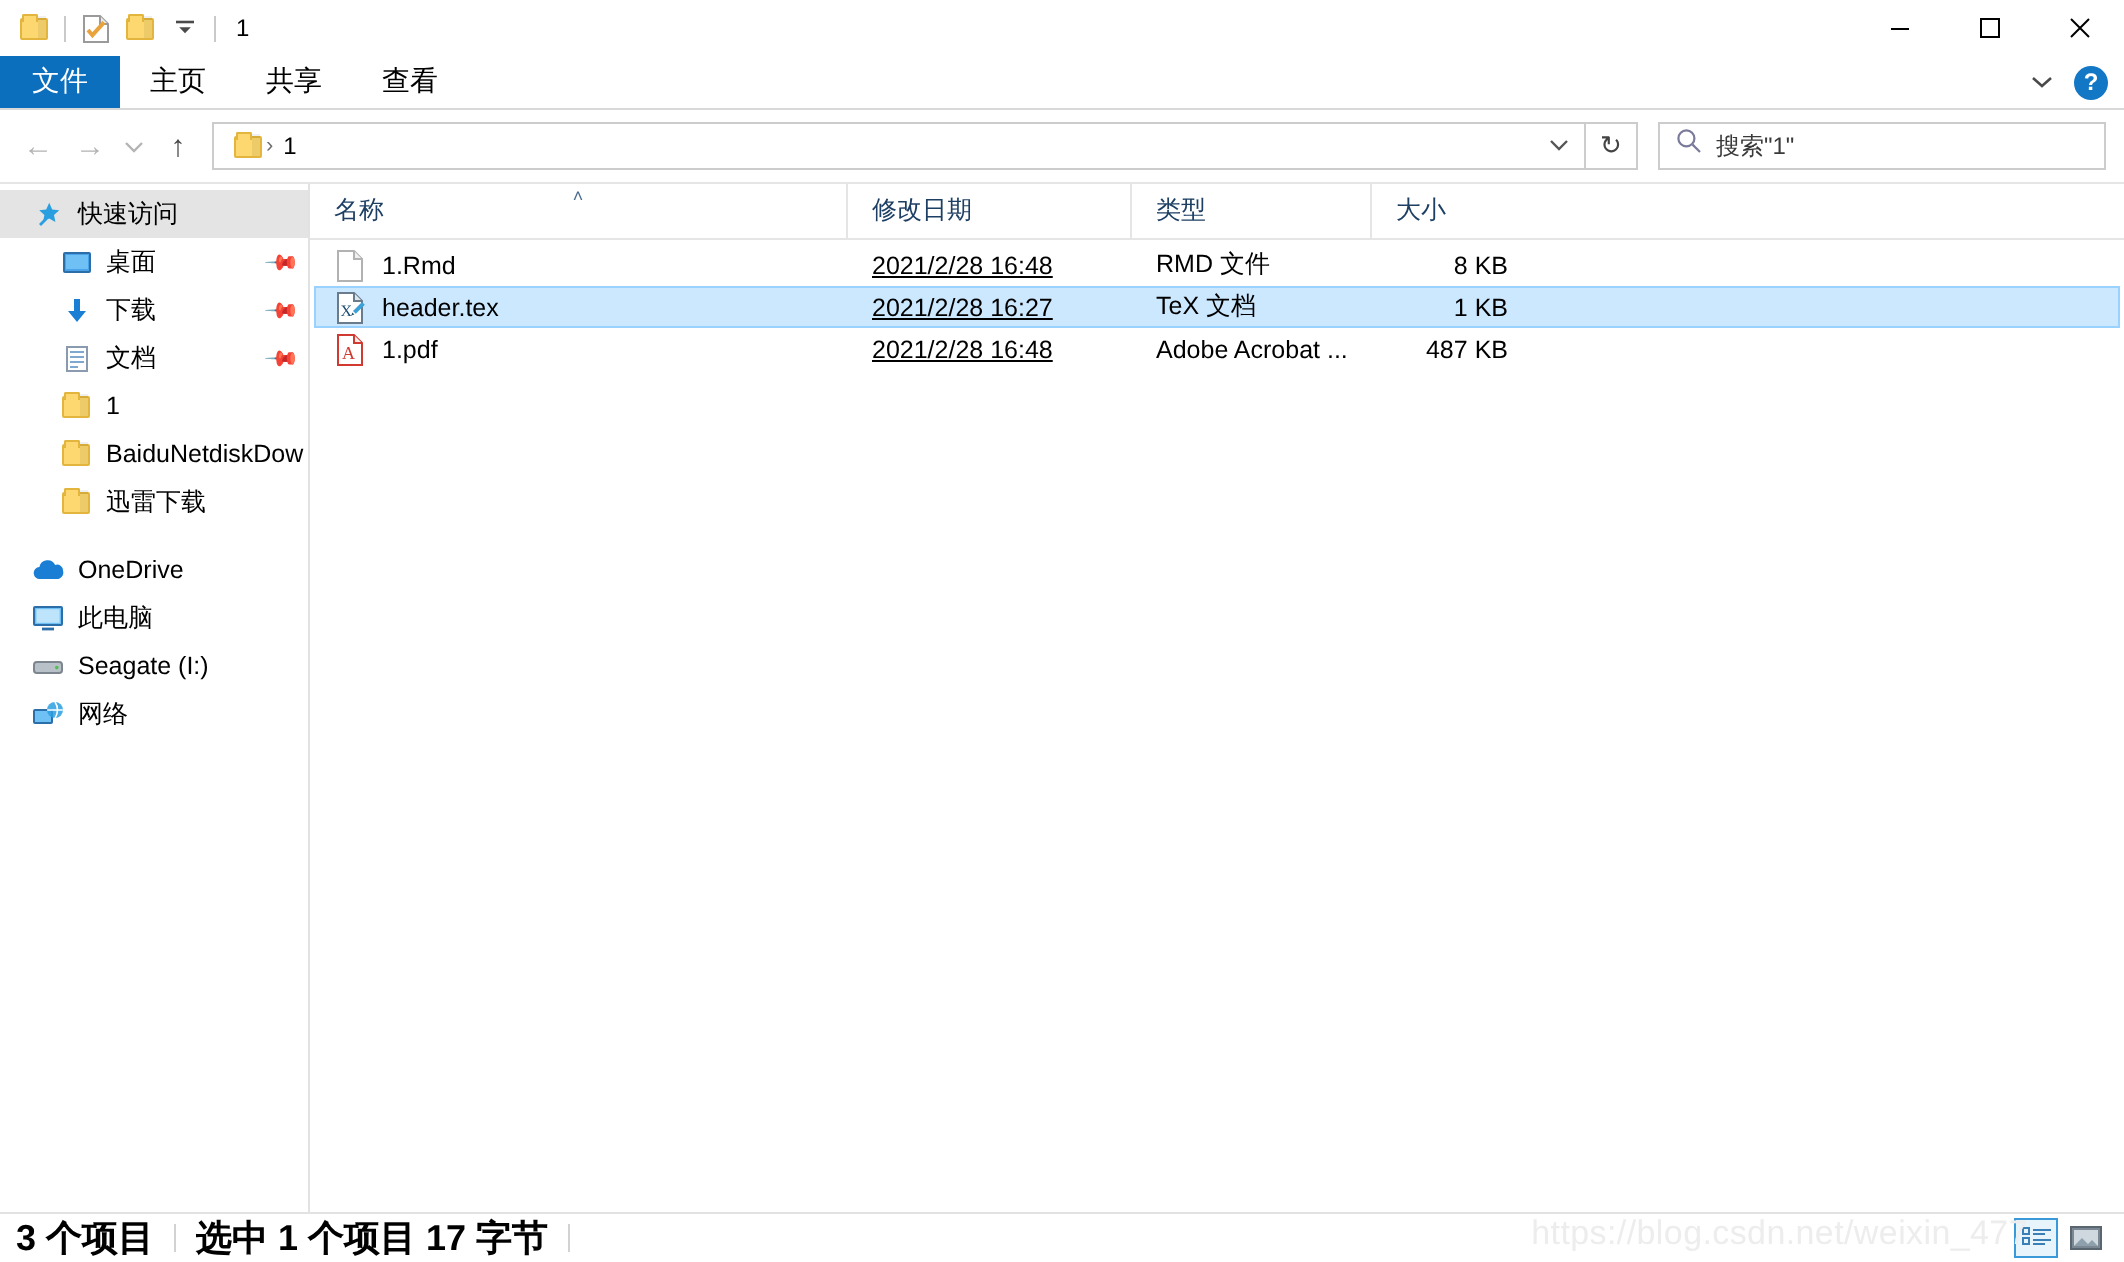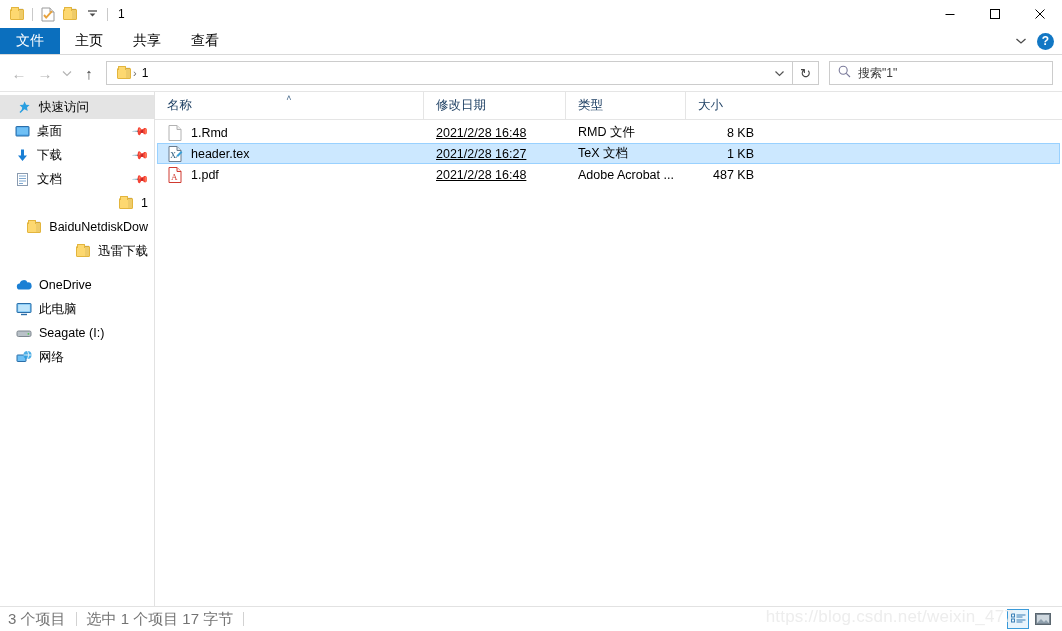--- a/index.html
+++ b/index.html
@@ -90,21 +90,21 @@
   
   .sidebar {
     width: 155px; flex: none; background: #fff;
     border-right: 1px solid #e2e2e2; padding-top: 3px; overflow: hidden;
   }
   .nav-item {
     height: 24px; display: flex; align-items: center; gap: 7px;
     padding-left: 16px; padding-right: 6px; font-size: 12.5px; color: #000;
     white-space: nowrap; position: relative;
   }
-  .nav-item.indent { padding-left: 14px; justify-content: flex-end; }
+  .nav-item.indent { padding-left: 30px; }
   .nav-item.selected { background: #e4e4e4; }
   .nav-icon { width: 16px; height: 16px; flex: none; display:flex; align-items:center; justify-content:center; }
   .pin { margin-left: auto; color: #8a8a8a; font-size: 11px; transform: rotate(45deg); }
   .group-gap { height: 10px; }
 
   
   .filelist { flex: 1; display: flex; flex-direction: column; min-width: 0; background:#fff; }
   .colheader { height: 28px; display: flex; align-items: stretch; border-bottom: 1px solid #e5e5e5; position: relative; }
   .col {
     display: flex; align-items: center; font-size: 12.5px; color: #1d3f63;
@@ -131,21 +131,21 @@
   .cell.c-type { width: 120px; padding-left: 12px; }
   .cell.c-size { width: 80px; justify-content: flex-end; padding-right: 12px; }
 
   .fileicon { width: 16px; height: 16px; flex: none; position: relative; }
 
   
   .statusbar {
     height: 25px; flex: none; display: flex; align-items: center;
     border-top: 1px solid #e2e2e2; padding: 0 8px; position: relative; background:#fff;
   }
-  .status-text { font-size: 15px; color: #737373; }
+  .status-text { font-size: 18px; color: #000000; font-weight: bold; }
   .status-div { width: 1px; height: 14px; background: #d2d2d2; margin: 0 10px; }
   .viewbtns { margin-left: auto; display: flex; gap: 3px; align-items: center; }
   .viewbtn {
     width: 22px; height: 20px; display: flex; align-items: center; justify-content: center;
     border: 1px solid transparent;
   }
   .viewbtn.active { border-color: #3a9ad9; background: #e8f4fc; }
   .watermark {
     position: absolute; right: 48px; bottom: 4px;
     font-size: 17px; color: #ededed; white-space: nowrap; pointer-events: none;

